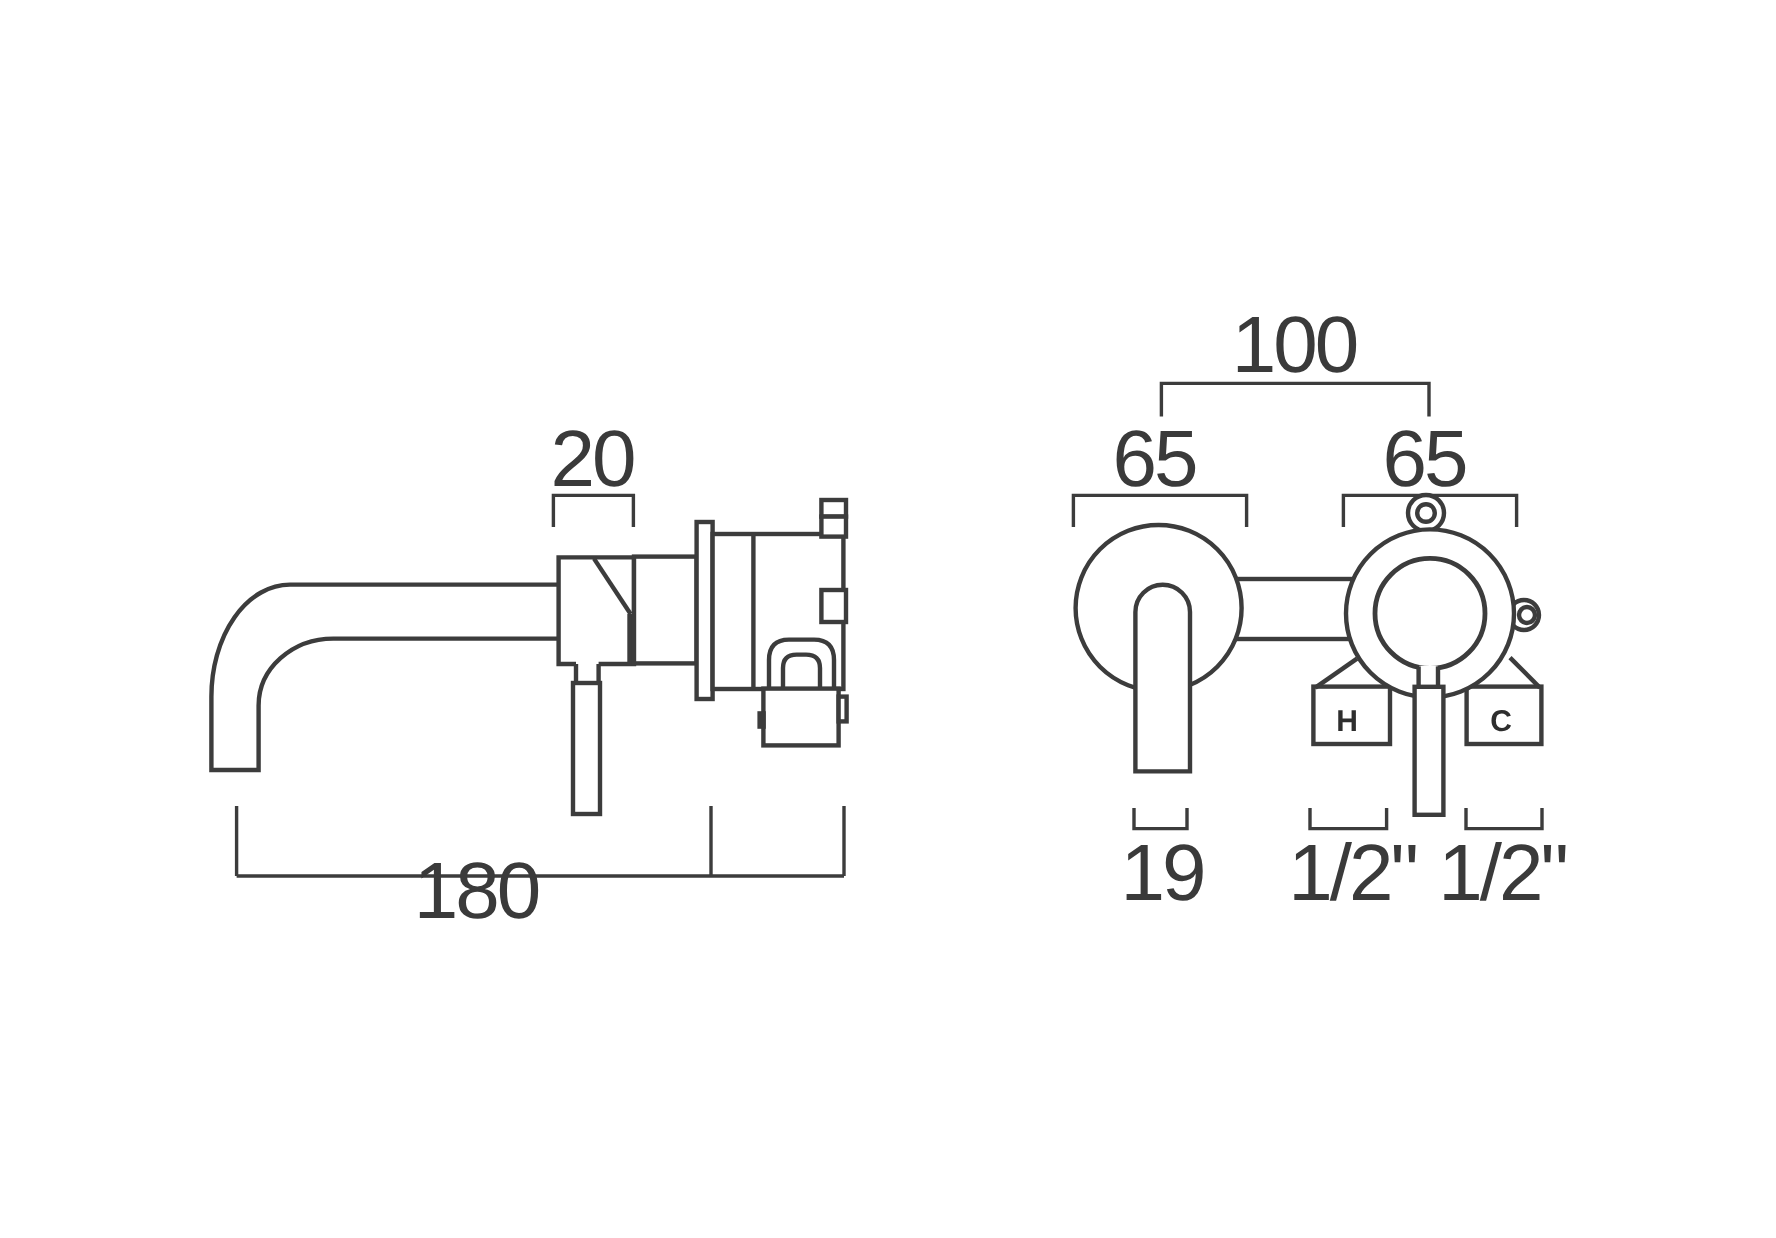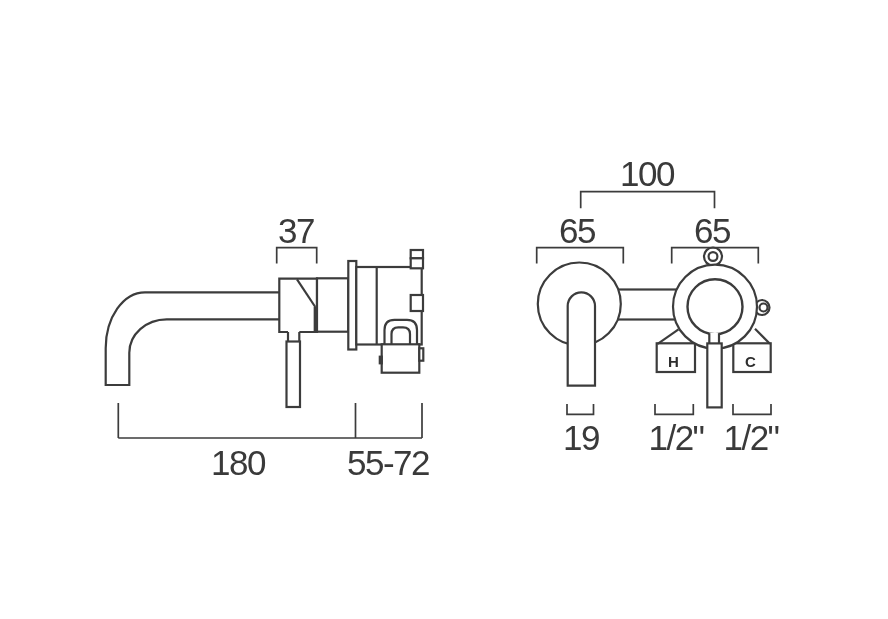--- a/index.html
+++ b/index.html
@@ -1,19 +1,19 @@
 <!DOCTYPE html>
 <html><head>
 <meta charset="utf-8">
 <style>
   html,body{margin:0;padding:0;background:#ffffff;}
   .canvas{position:relative;width:888px;height:619px;background:#ffffff;overflow:hidden;
           font-family:"Liberation Sans",sans-serif;}
   .art-svg{position:absolute;left:0;top:0;}
-  .dim{position:absolute;font-family:"Liberation Sans",sans-serif;font-size:35px;color:#3a3a3a;
+  .dim{position:absolute;font-family:"Liberation Sans",sans-serif;font-size:40px;color:#3a3a3a;
        letter-spacing:-1.5px;white-space:nowrap;transform:translate(-50%,-50%);line-height:1;}
   .marker{position:absolute;font-family:"Liberation Sans",sans-serif;font-size:15px;font-weight:bold;
           color:#2e2e2e;transform:translate(-50%,-50%);line-height:1;}
 </style>
 </head>
 <body>
 
 <div class="canvas">
 
   <svg class="art-svg" width="888" height="619" viewBox="0 0 888 619" stroke="#3c3c3c" stroke-width="2.2" fill="none" stroke-linecap="butt" stroke-linejoin="miter">
@@ -79,23 +79,22 @@
 
       <path stroke-width="1.7" d="M580.7,208.3 L580.7,191.7 L714.5,191.7 L714.5,208.3"></path>
       <path stroke-width="1.7" d="M536.7,263.5 L536.7,247.7 L623.3,247.7 L623.3,263.5"></path>
       <path stroke-width="1.7" d="M671.7,263.5 L671.7,247.7 L758.3,247.7 L758.3,263.5"></path>
       <path stroke-width="1.7" d="M567,404 L567,414.3 L593.5,414.3 L593.5,404"></path>
       <path stroke-width="1.7" d="M655,404 L655,414.3 L693.3,414.3 L693.3,404"></path>
       <path stroke-width="1.7" d="M733,404 L733,414.3 L771,414.3 L771,404"></path>
     </g>
   </svg>
 
-  <div class="dim" style="left:296px;top:230px;">37</div>
-  <div class="dim" style="left:238px;top:462px;">180</div>
-  <div class="dim" style="left:388px;top:462px;">55-72</div>
+  <div class="dim" style="left:296px;top:230px;">20</div>
+  <div class="dim" style="left:238px;top:446px;">180</div>
 
   <div class="dim" style="left:647px;top:173px;">100</div>
   <div class="dim" style="left:577px;top:230px;">65</div>
   <div class="dim" style="left:712px;top:230px;">65</div>
   <div class="dim" style="left:581px;top:437px;text-align:right;">19</div>
   <div class="dim" style="left:676px;top:437px;">1/2"</div>
   <div class="dim" style="left:751px;top:437px;">1/2"</div>
 
   <div class="marker" style="left:673.5px;top:361px;">H</div>
   <div class="marker" style="left:750.5px;top:361px;">C</div>

